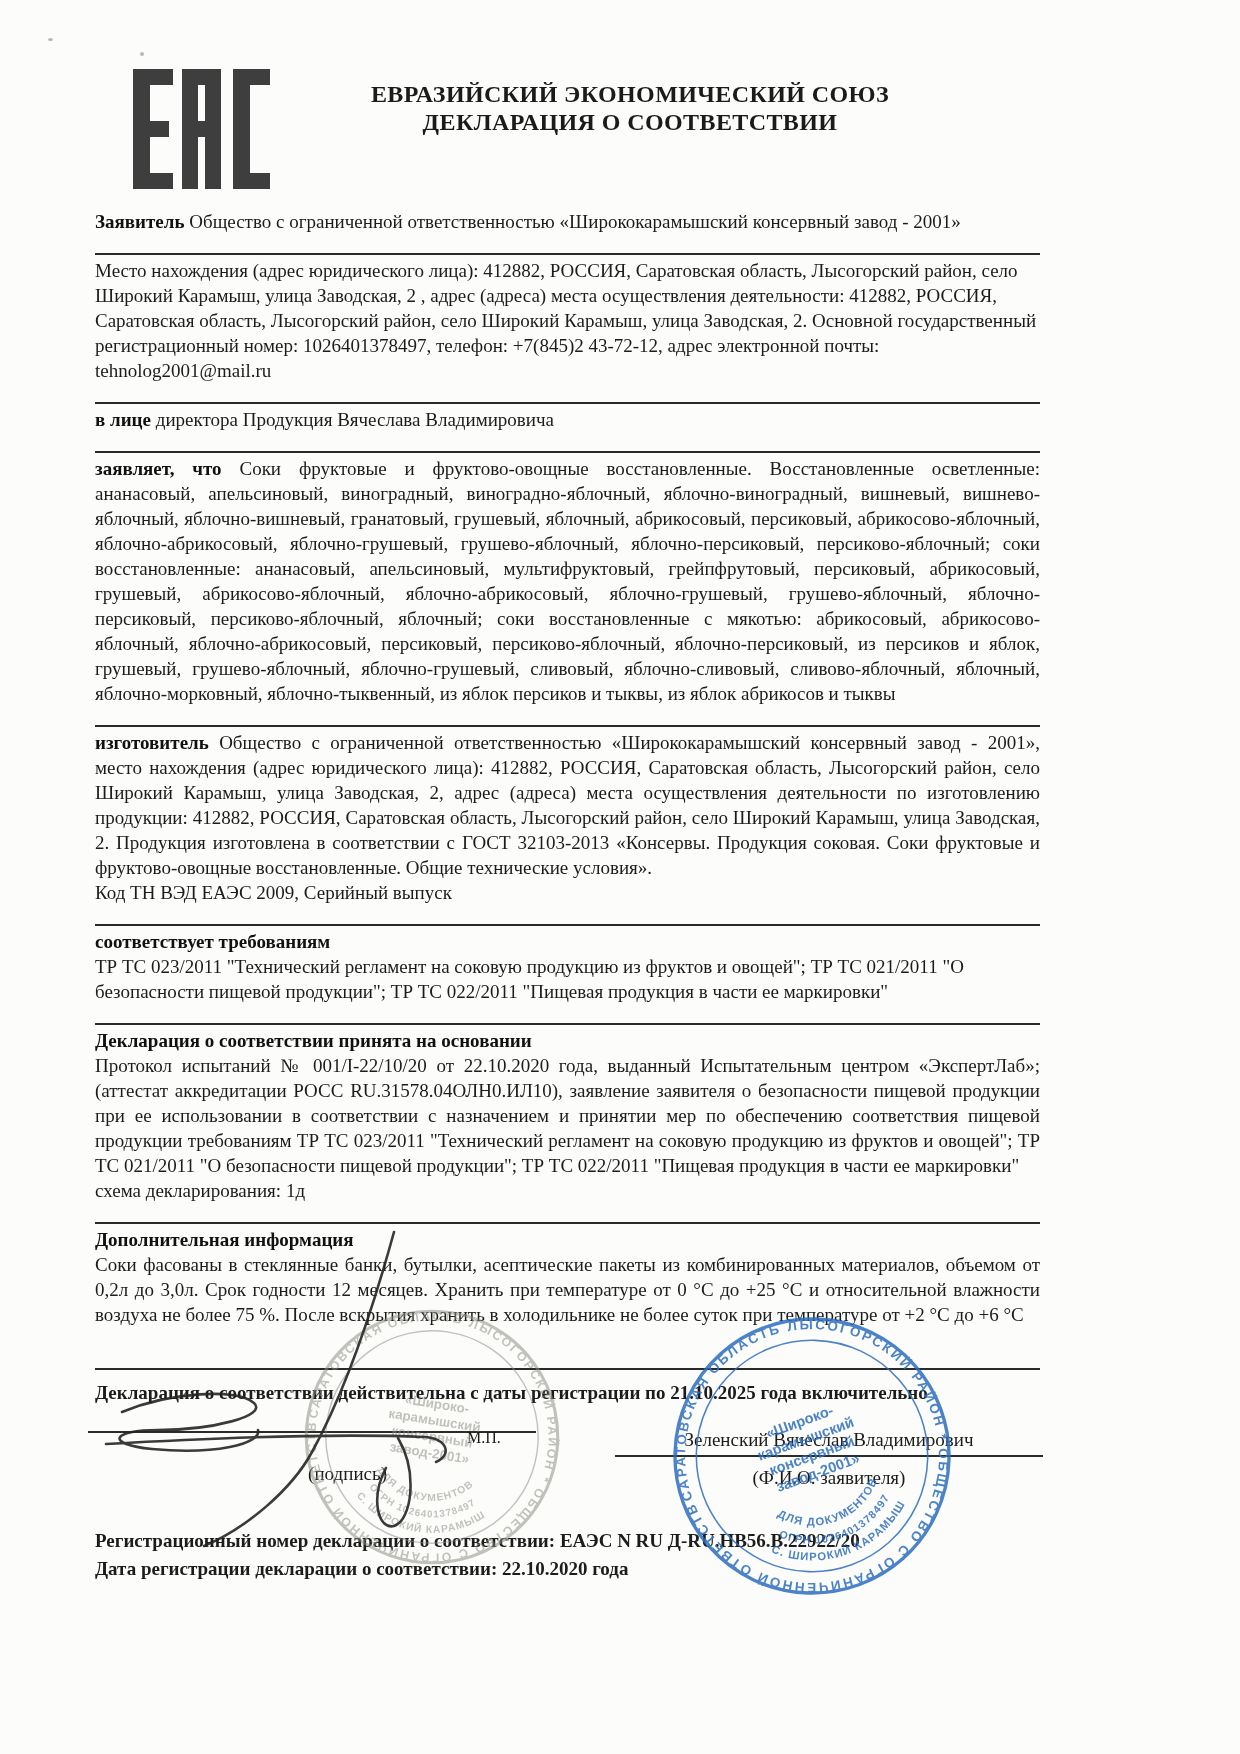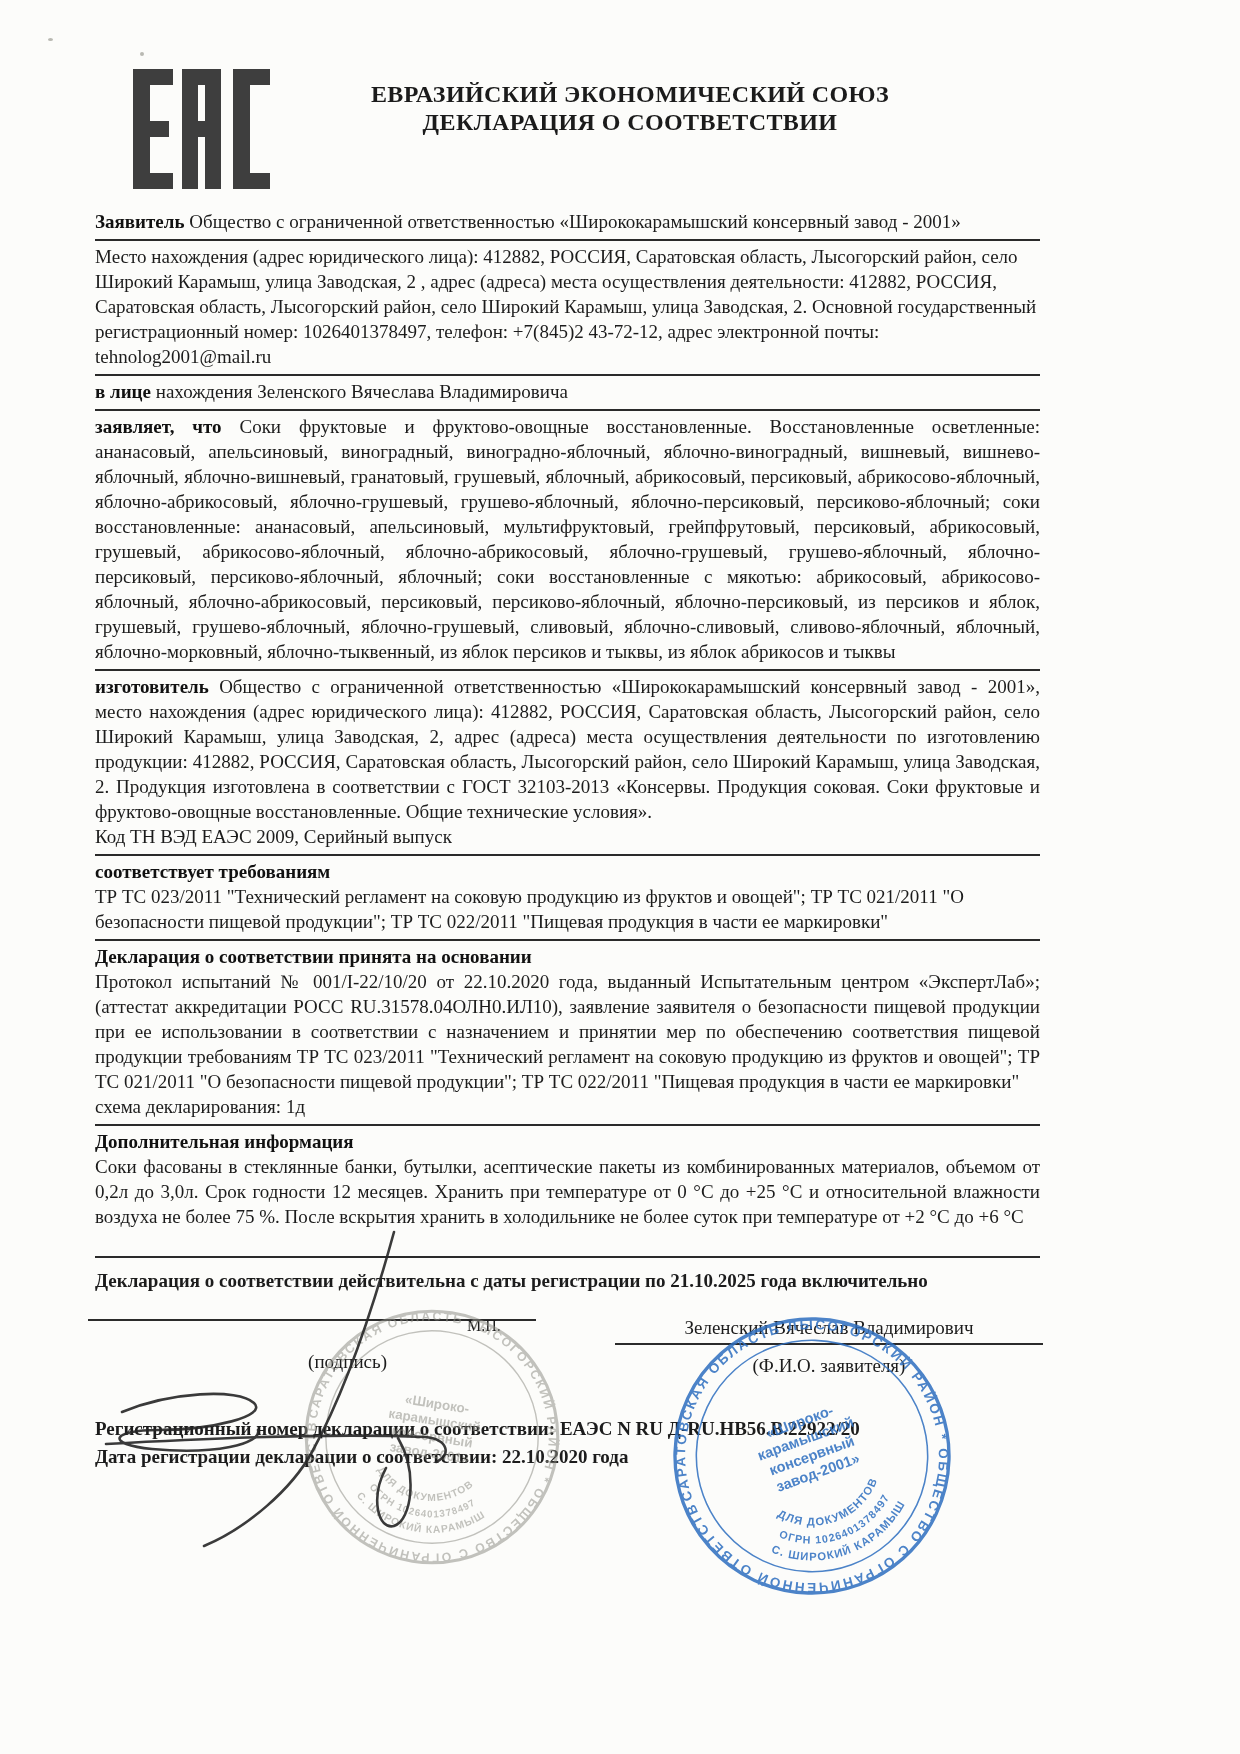--- a/index.html
+++ b/index.html
@@ -11,21 +11,21 @@
   .page{position:absolute;inset:0}
   
   .eac-logo{position:absolute;left:133px;top:68px;width:137px;height:122px;color:#3e3e3e}
   
   .titles{
     position:absolute;left:310px;top:80px;width:640px;text-align:center;
     font-weight:bold;font-size:24px;line-height:28px;letter-spacing:.4px;color:#1b1b1b;
   }
   
   .doc{position:absolute;left:95px;top:206px;width:945px;font-size:19px;line-height:25px;color:#1c1c1c}
-  .sec{border-bottom:2px solid #2a2a2a;padding:3px 0 5px}
+  .sec{border-bottom:2px solid #2a2a2a;padding:3px 0 19px}
   .sec.nb{border-bottom:none}
   .just{text-align:justify}
   b{color:#111}
   .validity{border-top:2px solid #2a2a2a;margin-top:22px;padding-top:10px;font-weight:bold}
   
   .sigzone{position:relative;height:104px;margin-top:4px}
   .sig-line{position:absolute;left:-7px;top:22px;width:448px;border-top:2px solid #2b2b2b}
   .sign-caption{position:absolute;left:42px;top:52px;width:250px;text-align:right}
   .mp-mark{position:absolute;left:372px;top:16px;font-size:16px}
   .fio{position:absolute;left:520px;top:18px;width:428px;text-align:center;border-bottom:2px solid #2b2b2b;padding-bottom:3px}
@@ -81,21 +81,21 @@
       <b>Заявитель</b>
       <span>Общество с ограниченной ответственностью «Ширококарамышский консервный завод - 2001»</span>
     </div>
 
     <div class="sec">
       <span>Место нахождения (адрес юридического лица): 412882, РОССИЯ, Саратовская область, Лысогорский район, село Широкий Карамыш, улица Заводская, 2 , адрес (адреса) места осуществления деятельности: 412882, РОССИЯ, Саратовская область, Лысогорский район, село Широкий Карамыш, улица Заводская, 2. Основной государственный регистрационный номер: 1026401378497, телефон: +7(845)2 43-72-12, адрес электронной почты: tehnolog2001@mail.ru</span>
     </div>
 
     <div class="sec">
       <b>в лице</b>
-      <span>нахождения Зеленского Вячеслава Владимировича</span>
+      <span>директора Продукция Вячеслава Владимировича</span>
     </div>
 
     <div class="sec just">
       <b>заявляет, что</b>
       <span>Соки фруктовые и фруктово-овощные восстановленные. Восстановленные осветленные: ананасовый, апельсиновый, виноградный, виноградно-яблочный, яблочно-виноградный, вишневый, вишнево-яблочный, яблочно-вишневый, гранатовый, грушевый, яблочный, абрикосовый, персиковый, абрикосово-яблочный, яблочно-абрикосовый, яблочно-грушевый, грушево-яблочный, яблочно-персиковый, персиково-яблочный; соки восстановленные: ананасовый, апельсиновый, мультифруктовый, грейпфрутовый, персиковый, абрикосовый, грушевый, абрикосово-яблочный, яблочно-абрикосовый, яблочно-грушевый, грушево-яблочный, яблочно-персиковый, персиково-яблочный, яблочный; соки восстановленные с мякотью: абрикосовый, абрикосово-яблочный, яблочно-абрикосовый, персиковый, персиково-яблочный, яблочно-персиковый, из персиков и яблок, грушевый, грушево-яблочный, яблочно-грушевый, сливовый, яблочно-сливовый, сливово-яблочный, яблочный, яблочно-морковный, яблочно-тыквенный, из яблок персиков и тыквы, из яблок абрикосов и тыквы</span>
     </div>
 
     <div class="sec">
       <div class="just">
         <b>изготовитель</b>

